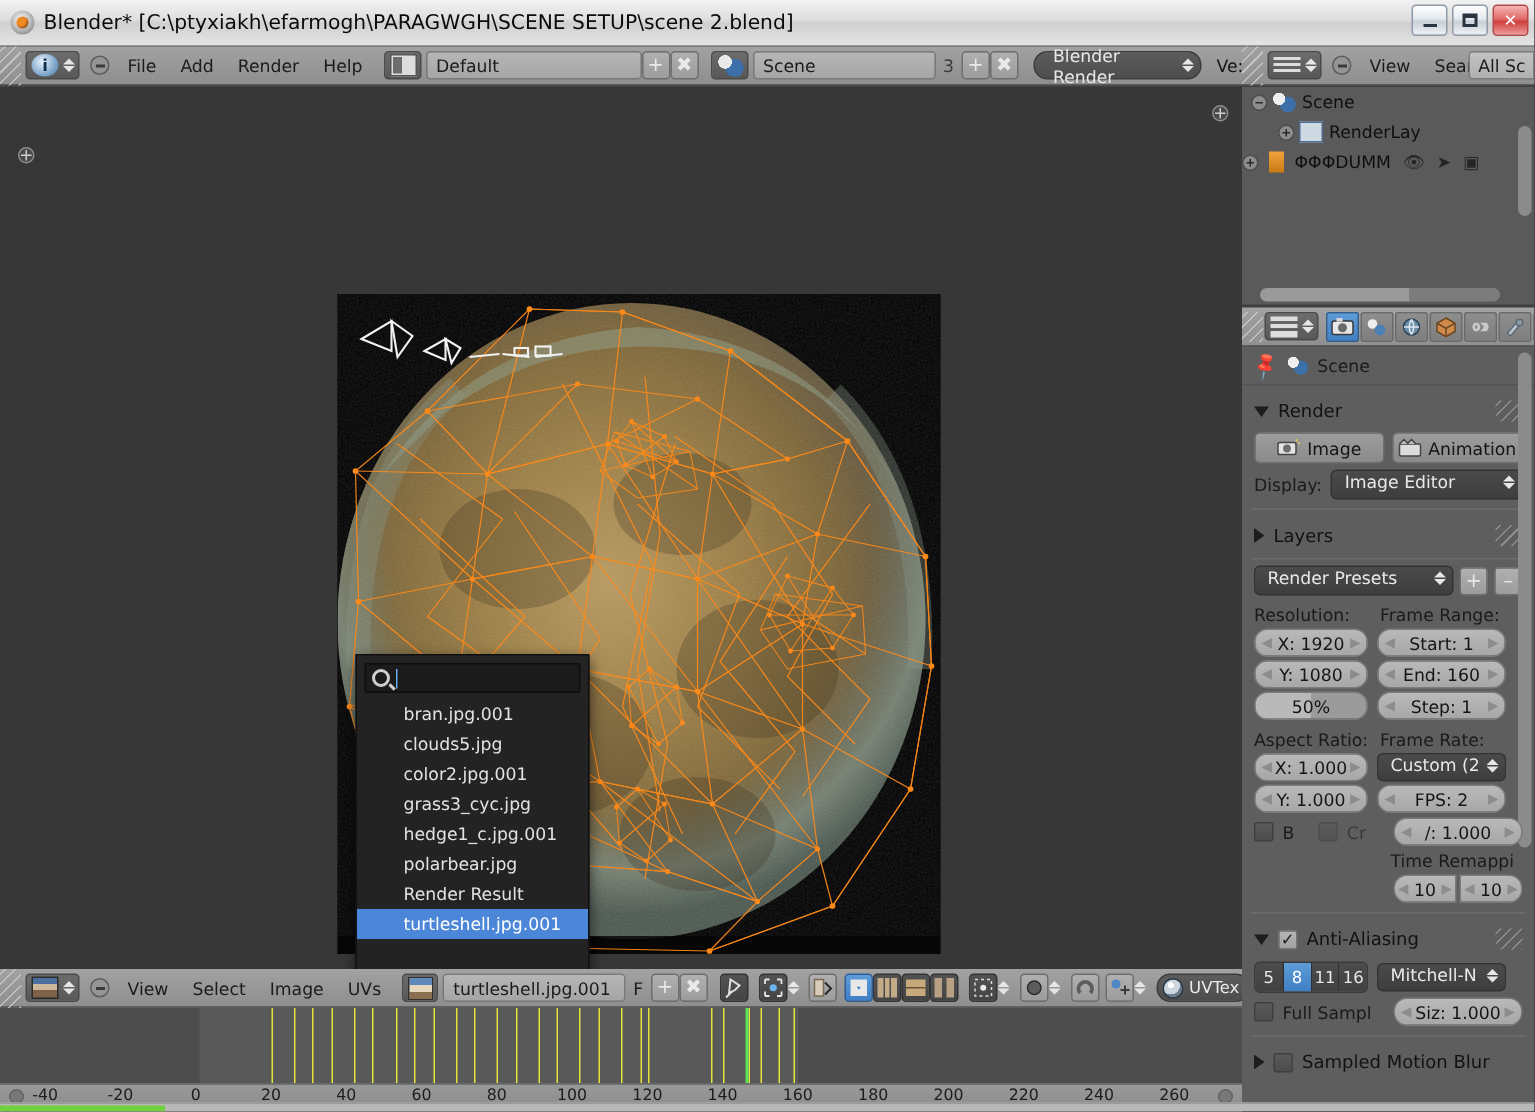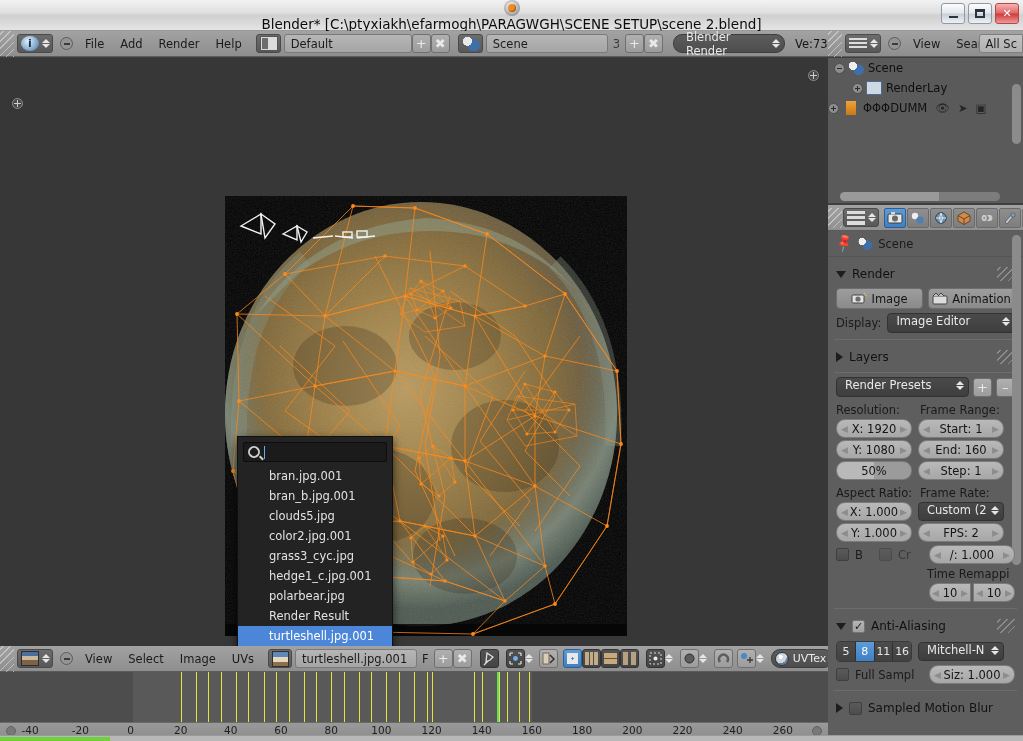--- a/index.html
+++ b/index.html
@@ -8,21 +8,21 @@
     font-family: "DejaVu Sans", sans-serif;
     background: #3f3f3f;
   }
   #app { position: relative; width: 1023px; height: 741px; }
 
   
   .titlebar {
     position: absolute; left: 0; top: 0; width: 1023px; height: 31px;
     background: linear-gradient(to bottom, #f2f2f2 0%, #dfdfdf 42%, #d0d0d0 52%, #e4e4e4 100%);
     border-bottom: 1px solid #9a9a9a;
-    display: flex; align-items: center; flex-direction: column;
+    display: flex; align-items: center;
   }
   .titlebar .tb-ico {
     width: 16px; height: 16px; margin-left: 7px; margin-right: 6px;
     border-radius: 50%;
     background: radial-gradient(circle at 45% 40%, #ffffff 0%, #d8d8d8 30%, #9a9a9a 70%, #6e6e6e 100%);
     position: relative; flex: none;
   }
   .titlebar .tb-ico::after {
     content: ""; position: absolute; left: 4px; top: 4px; width: 8px; height: 8px;
     border-radius: 50%; background: #f08a22;
@@ -370,21 +370,21 @@
       </div>
       <span class="minus-circ"></span>
       <span class="mnu">File</span>
       <span class="mnu">Add</span>
       <span class="mnu">Render</span>
       <span class="mnu">Help</span>
 
       <div class="edsel" style="margin-left:6px">
         <span class="scrn-ico"></span>
       </div>
-      <div class="fld light" style="width:128px">Default</div>
+      <div class="fld light" style="width:144px">Default</div>
       <div class="sqbtn">+</div>
       <div class="sqbtn">✖</div>
 
       <div class="edsel" style="margin-left:8px">
         <span class="scene-ico"></span>
       </div>
       <div class="fld light" style="width:122px">Scene</div>
       <span class="lbl" style="color:#3b3b3b;padding:0 5px">3</span>
       <div class="sqbtn">+</div>
       <div class="sqbtn">✖</div>
@@ -568,21 +568,20 @@
         </svg>
       </div>
 
       <div class="popup">
         <div class="srch">
           <span class="srch-ico"></span>
           <span class="caret"></span>
           <span></span>
         </div>
         <div class="it">bran.jpg.001</div>
-        <div class="it">bran_b.jpg.001</div>
         <div class="it">clouds5.jpg</div>
         <div class="it">color2.jpg.001</div>
         <div class="it">grass3_cyc.jpg</div>
         <div class="it">hedge1_c.jpg.001</div>
         <div class="it">polarbear.jpg</div>
         <div class="it">Render Result</div>
         <div class="it sel">turtleshell.jpg.001</div>
 
       </div>
     </div>

